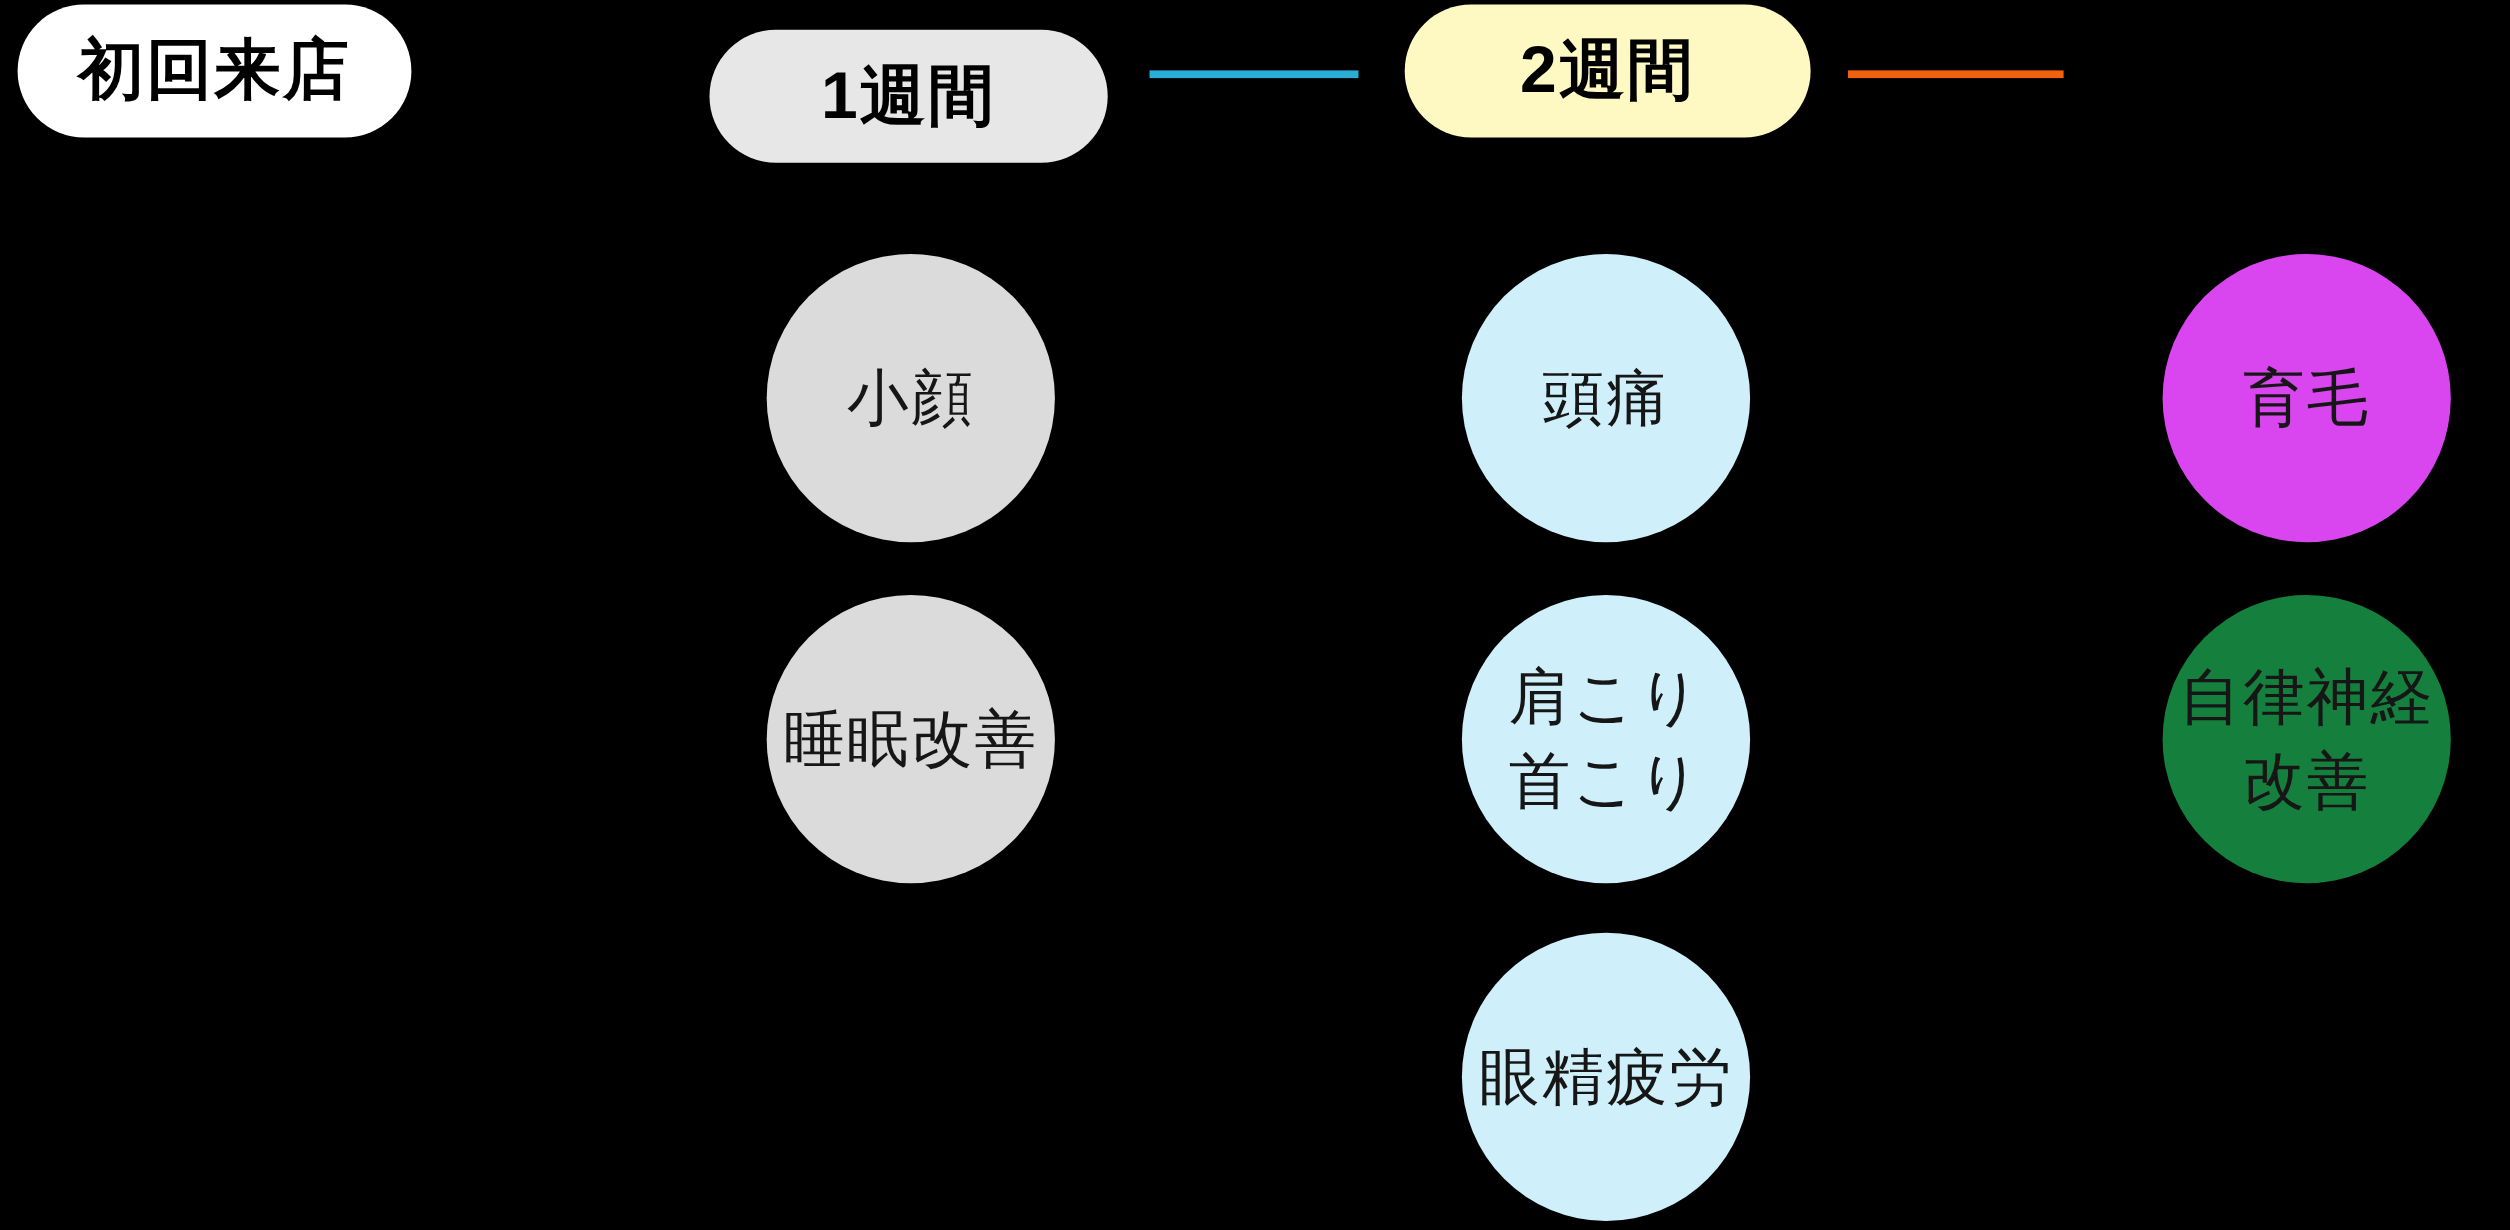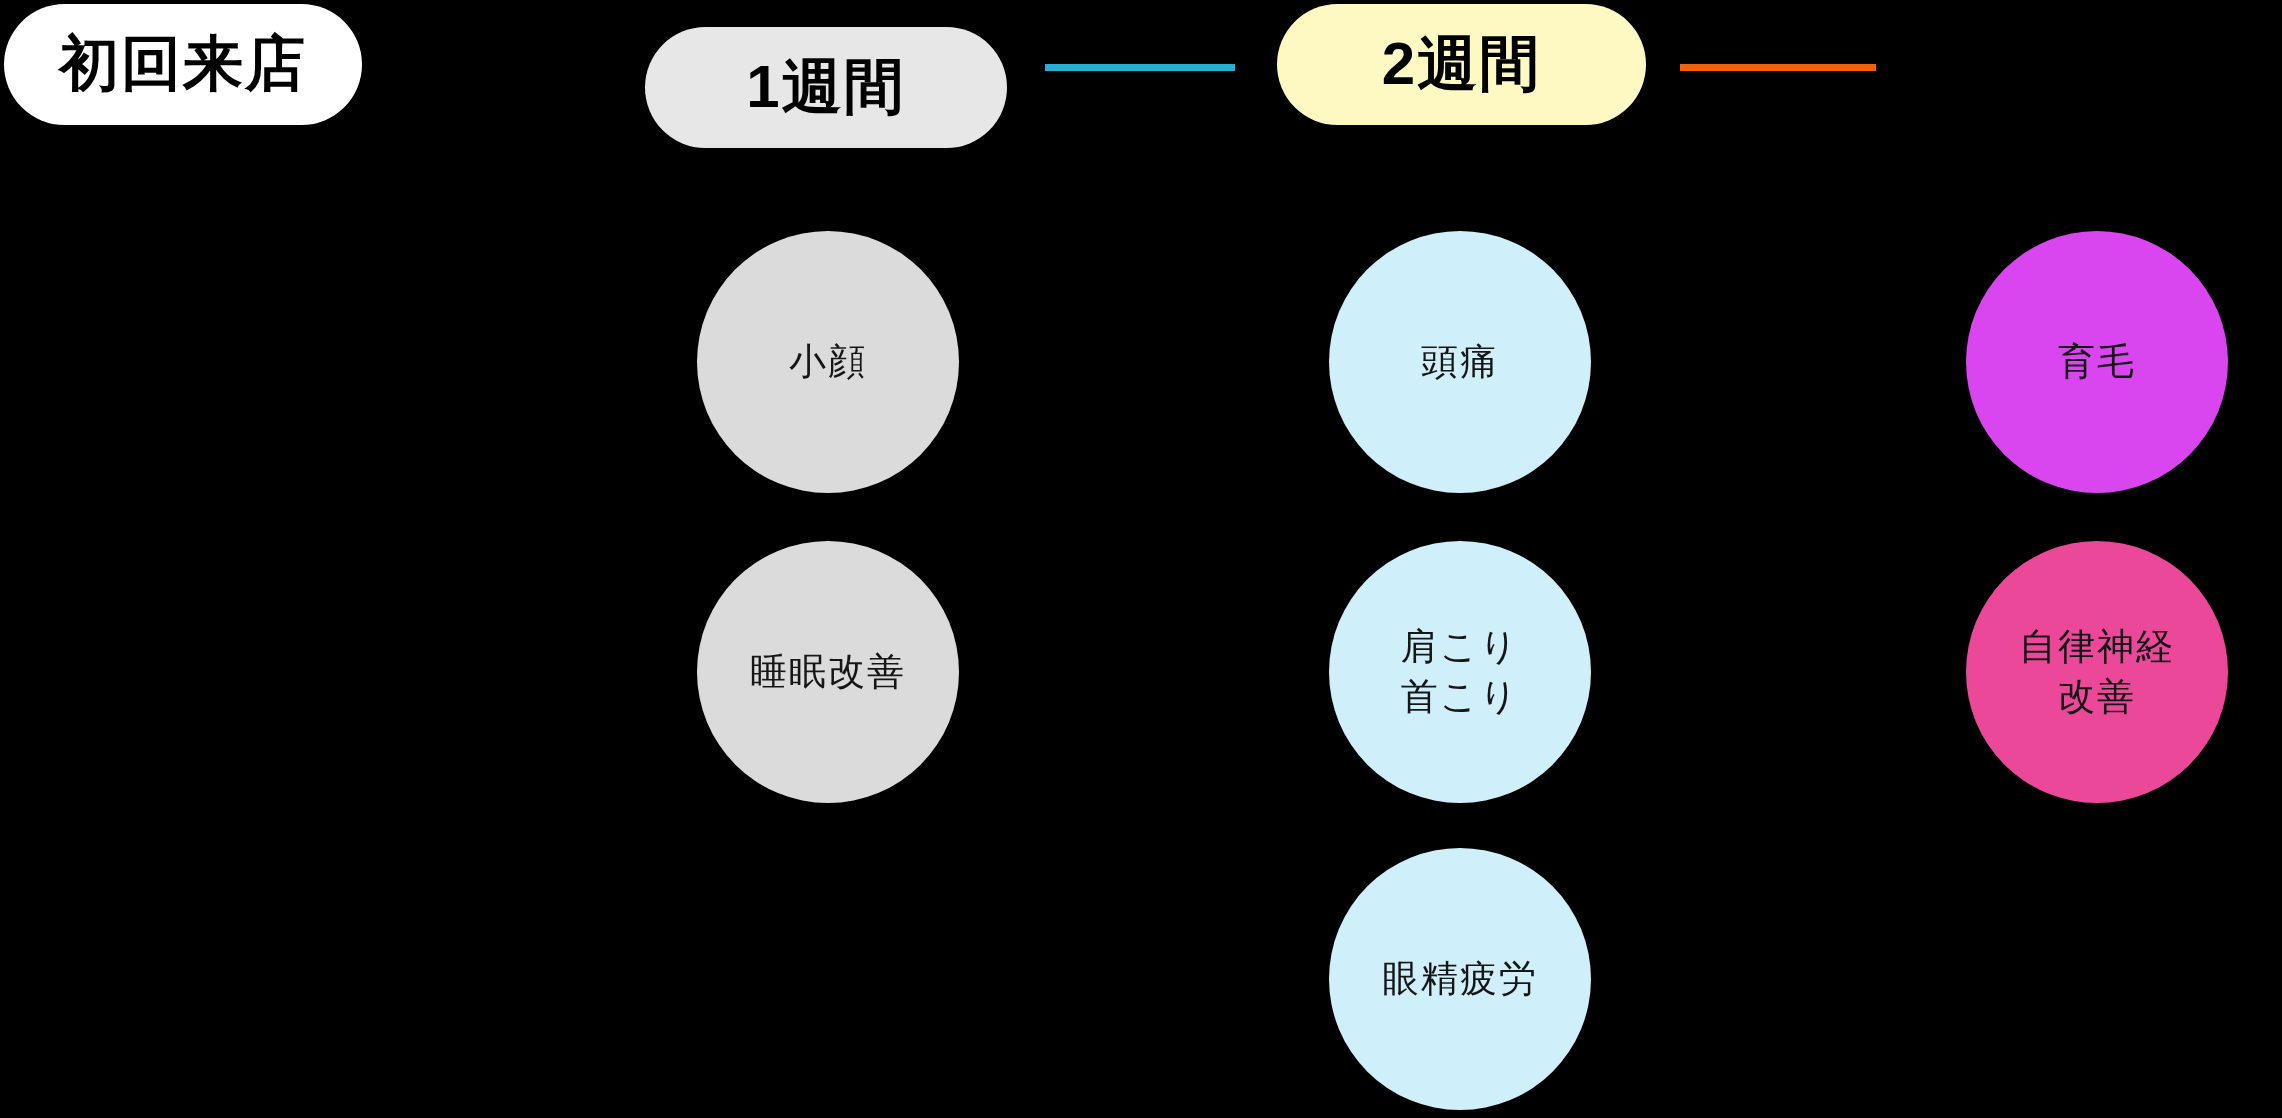--- a/index.html
+++ b/index.html
@@ -21,21 +21,21 @@
     height: 121px;
     border-radius: 61px;
     display: flex;
     align-items: center;
     justify-content: center;
     font-size: 60px;
     font-weight: bold;
     color: #000000;
     letter-spacing: 2px;
   }
-  #pill-initial { left: 4px;    width: 358px; }
+  #pill-initial { left: 16px;    width: 358px; }
   #pill-week1   { left: 645px;  width: 362px; }
   #pill-week2   { left: 1277px; width: 369px; }
   #pill-month1  { left: 1913px; width: 367px; }
 
   .connector {
     position: absolute;
     top: 64px;
     height: 7px;
   }
   #connector-1 { left: 1045px; width: 190px; }
@@ -43,21 +43,21 @@
 
   .circle {
     position: absolute;
     width: 262px;
     height: 262px;
     border-radius: 50%;
     display: flex;
     align-items: center;
     justify-content: center;
     text-align: center;
-    font-size: 37px;
+    font-size: 56px;
     font-weight: normal;
     color: #161616;
     line-height: 1.35;
     white-space: pre-line;
     letter-spacing: 2px;
   }
   
   .col-week1  { left: 697px;  }
   .col-week2  { left: 1329px; }
   .col-month1 { left: 1966px; }
@@ -88,16 +88,16 @@
 
   <div class="circle col-week1 row-2" style="background: rgb(219, 219, 219);">睡眠改善</div>
 
   <div class="circle col-week2 row-2" style="background: rgb(207, 239, 250);">肩こり
 首こり</div>
 
   <div class="circle col-week2 row-3" style="background: rgb(207, 239, 250);">眼精疲労</div>
 
   <div class="circle col-month1 row-1" style="background: #d946ef;">育毛</div>
 
-  <div class="circle col-month1 row-2" style="background: #ec4899;">自律神経
+  <div class="circle col-month1 row-2" style="background: #15803d;">自律神経
 改善</div>
 
 </div>
 
 </body></html>

